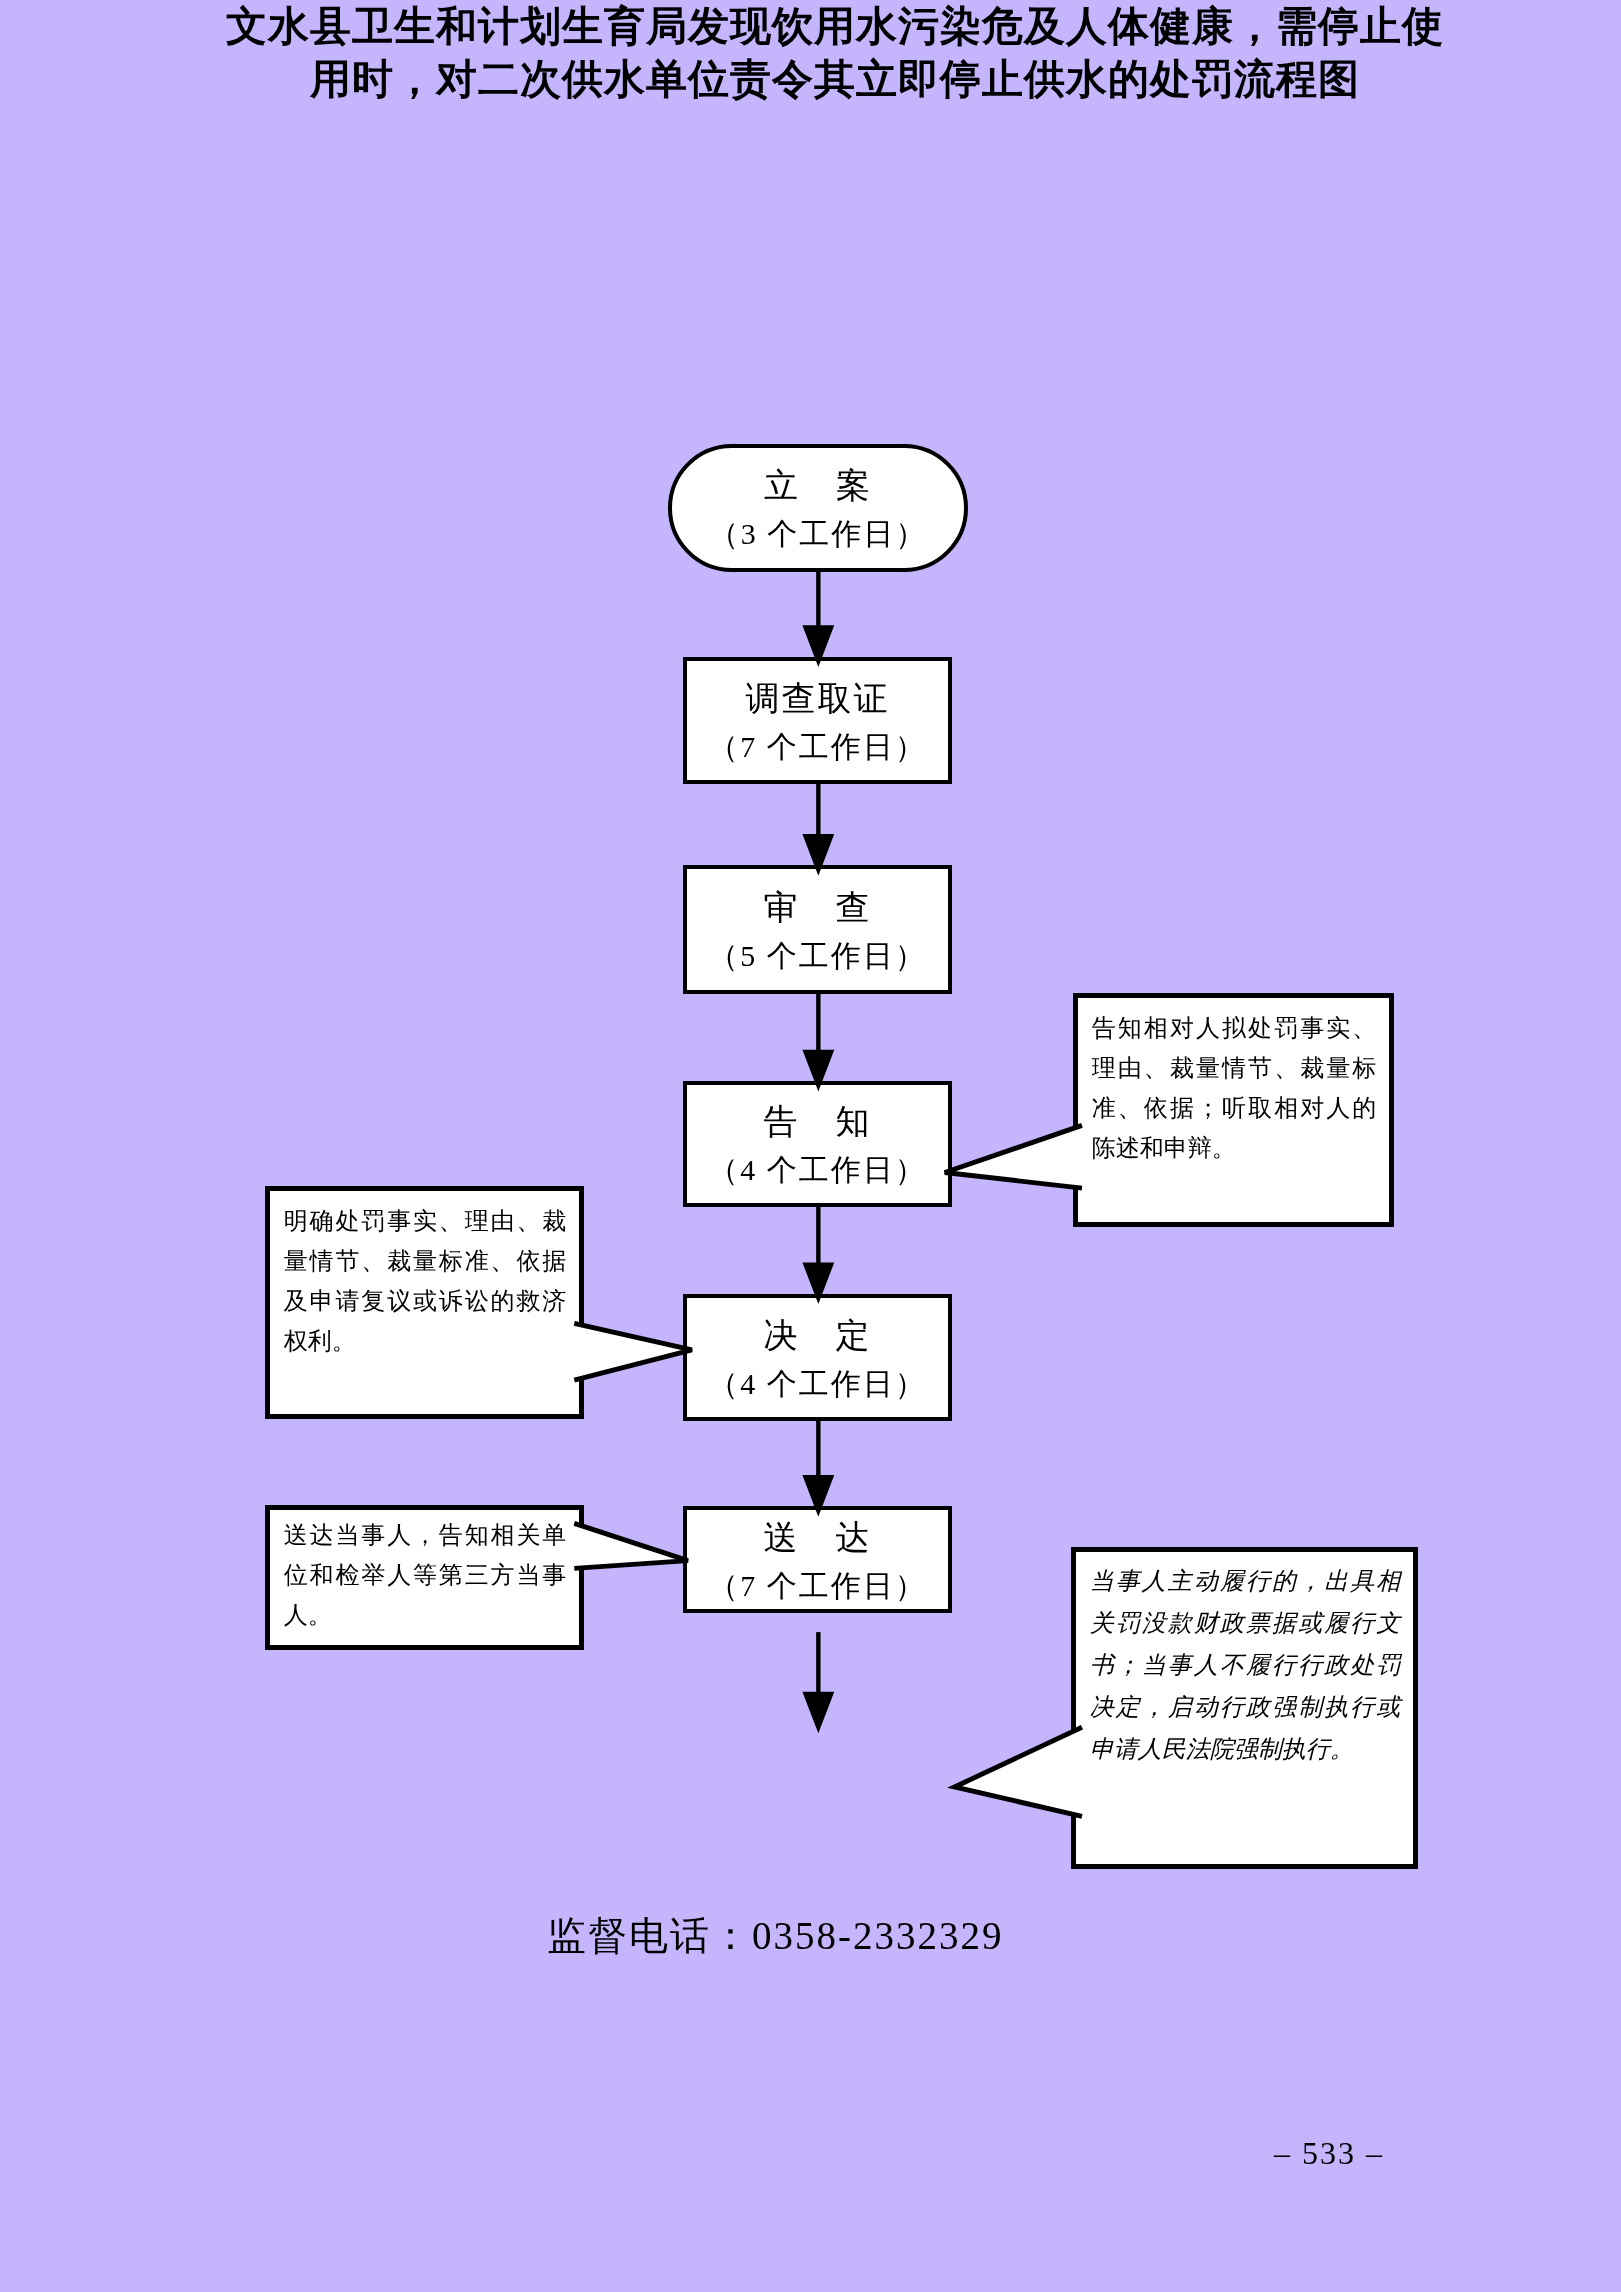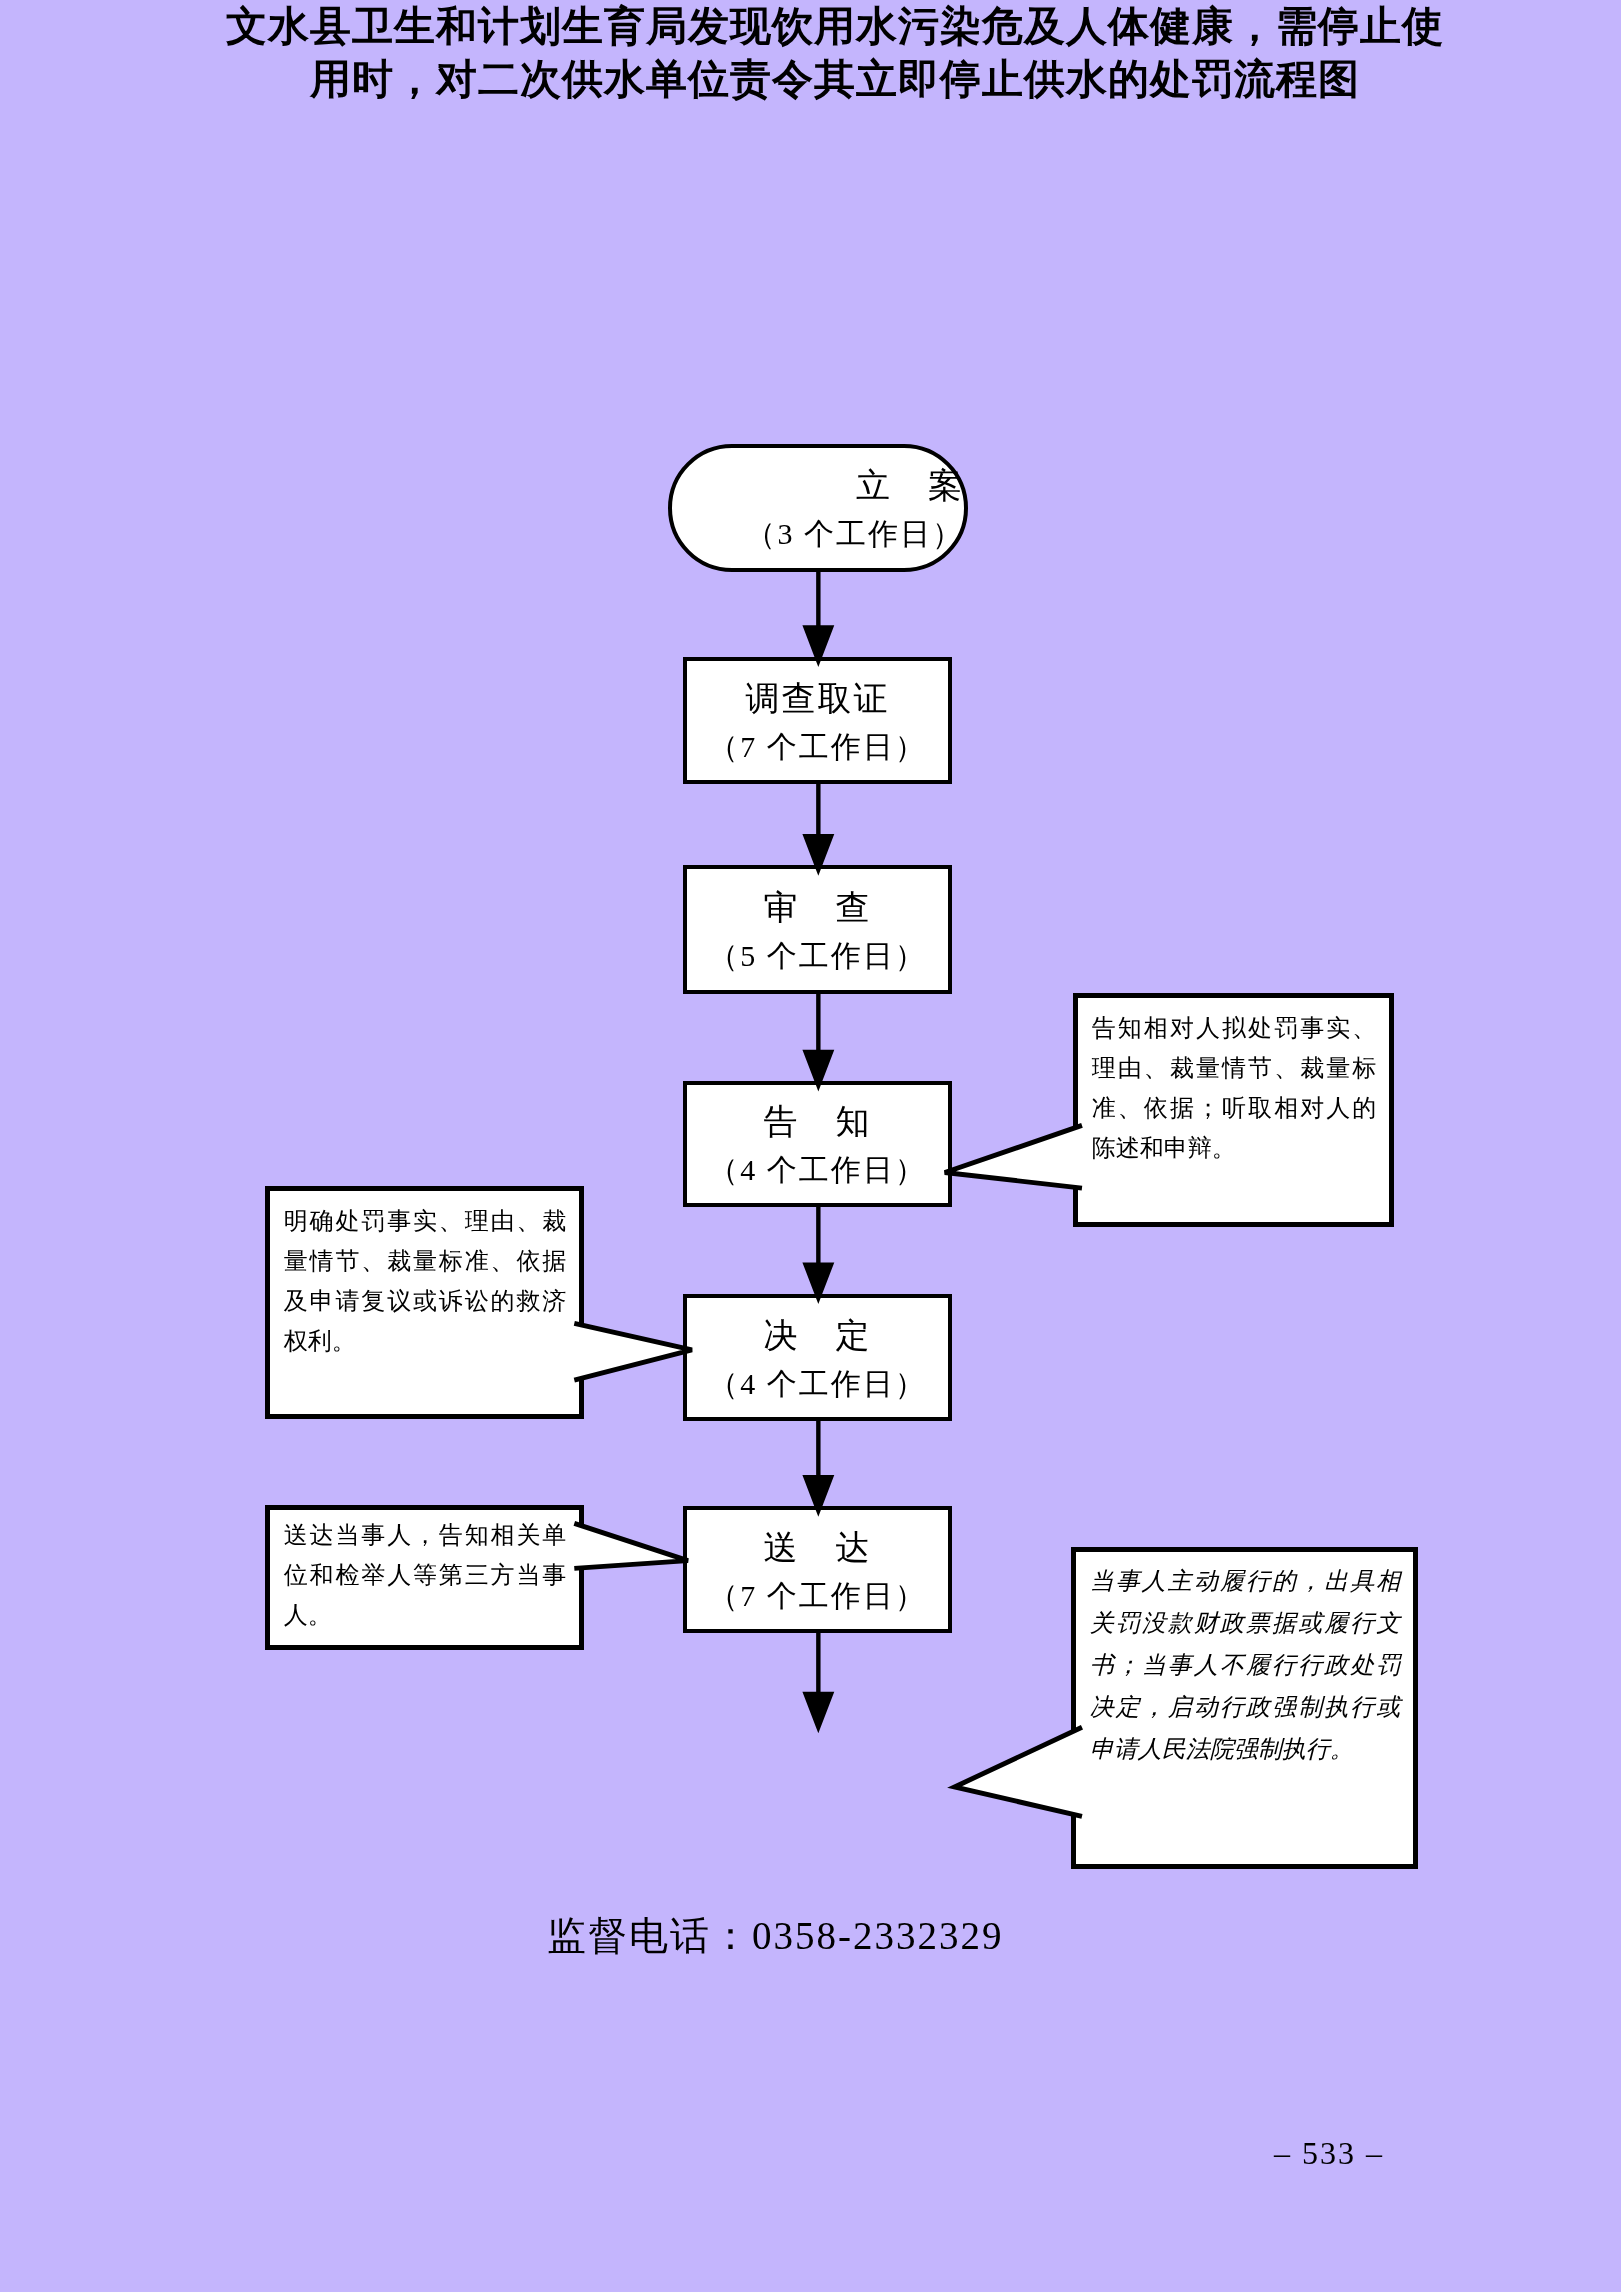--- a/index.html
+++ b/index.html
@@ -30,26 +30,26 @@
     box-sizing:border-box;
     border:4.9px solid #000;
     background:#fff;
     display:flex;flex-direction:column;
     align-items:center;justify-content:center;
     z-index:1;
   }
   .node .lbl{font-size:34px;line-height:51px;letter-spacing:2px;}
   .node .dur{font-size:30px;line-height:45px;letter-spacing:2px;}
   .stadium{border-radius:979px;}
-  .n1{left:668px;top:444px;width:300px;height:128px;align-items:flex-end;}
+  .n1{left:668px;top:444px;width:300px;height:128px;}
   .n2{left:683px;top:657px;width:269px;height:127px;}
   .n3{left:683px;top:865px;width:269px;height:129px;}
   .n4{left:683px;top:1081px;width:269px;height:126px;}
   .n5{left:683px;top:1294px;width:269px;height:127px;}
-  .n6{left:683px;top:1506px;width:269px;height:127px;}
+  .n6{left:683px;top:1506px;width:269px;height:107px;}
   .n7{left:668px;top:1723px;width:300px;height:143px;}
   
   .callout{
     position:absolute;
     box-sizing:border-box;
     border:5.9px solid #000;
     background:#fff;
     font-size:24px;
     text-align:justify;
     z-index:1;

